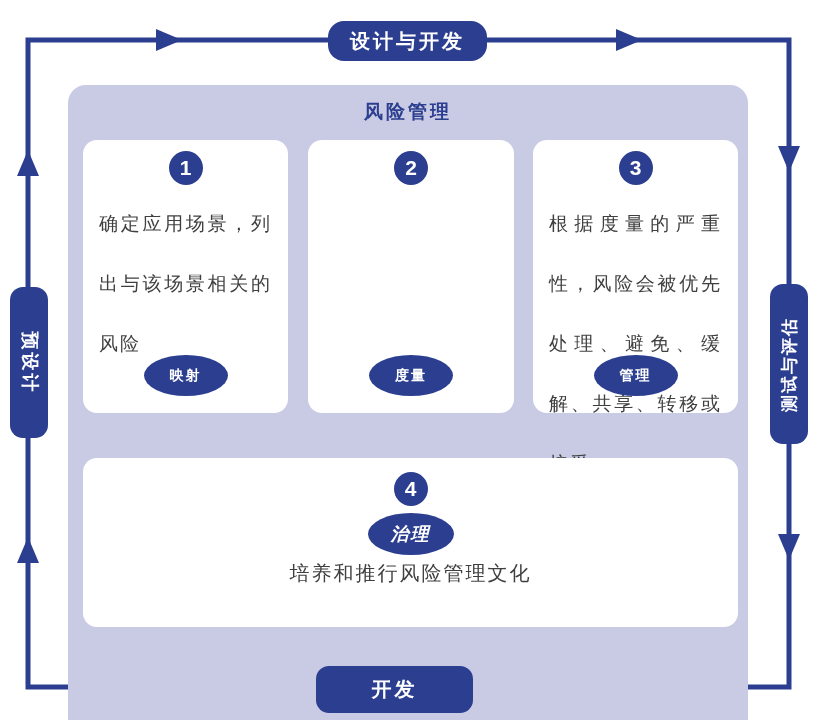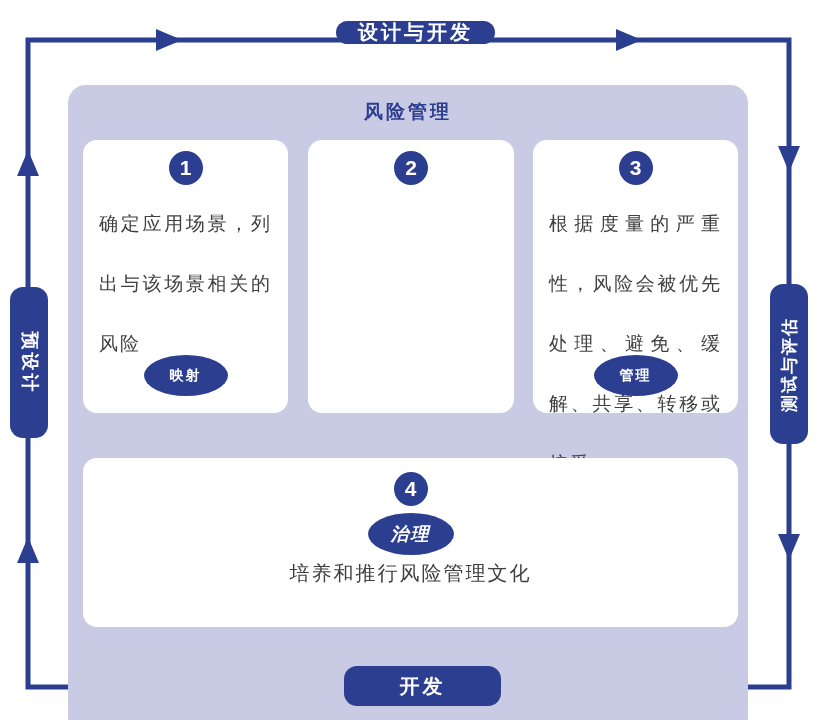--- a/index.html
+++ b/index.html
@@ -13,22 +13,22 @@
   body{margin:0;background:#ffffff;font-family:"Liberation Sans",sans-serif;}
   .canvas{position:relative;width:833px;height:720px;background:#ffffff;overflow:hidden;}
   svg.overlay{position:absolute;left:0;top:0;width:833px;height:720px;}
 
   
   .pill{
     position:absolute;background:var(--primary);color:var(--label-text);
     display:flex;align-items:center;justify-content:center;
     font-weight:bold;border-radius:13px;letter-spacing:3px;
   }
-  .pill-top{left:336px;top:21px;width:159px;height:23px;font-size:20px;border-radius:16px;}
-  .pill-bottom{left:344px;top:666px;width:157px;height:40px;font-size:20px;}
+  .pill-top{left:328px;top:21px;width:159px;height:40px;font-size:20px;border-radius:16px;}
+  .pill-bottom{left:316px;top:666px;width:157px;height:47px;font-size:20px;}
   .pill-left{left:10px;top:287px;width:38px;height:151px;font-size:18px;}
   .pill-right{left:770px;top:284px;width:38px;height:160px;font-size:17px;letter-spacing:2px;}
   .rot-cw{transform:rotate(90deg);white-space:nowrap;}
   .rot-ccw{transform:rotate(-90deg);white-space:nowrap;}
 
   
   .rm-container{
     position:absolute;left:68px;top:85px;width:680px;height:680px;
     background:var(--container-bg);border-radius:18px;
   }
@@ -112,20 +112,21 @@
     <div class="rm-title">风险管理</div>
 
     <div class="card card-1">
       <div class="num-circle">1</div>
       <div class="card-text">确定应用场景，列出与该场景相关的风险</div>
       <div class="badge">映射</div>
     </div>
 
     <div class="card card-2">
       <div class="num-circle">2</div>
+      <div class="badge">度量</div>
     </div>
 
     <div class="card card-3">
       <div class="num-circle">3</div>
       <div class="card-text">根据度量的严重性，风险会被优先处理、避免、缓解、共享、转移或接受</div>
       <div class="badge">管理</div>
     </div>
 
     <div class="card card-govern">
       <div class="num-circle">4</div>

